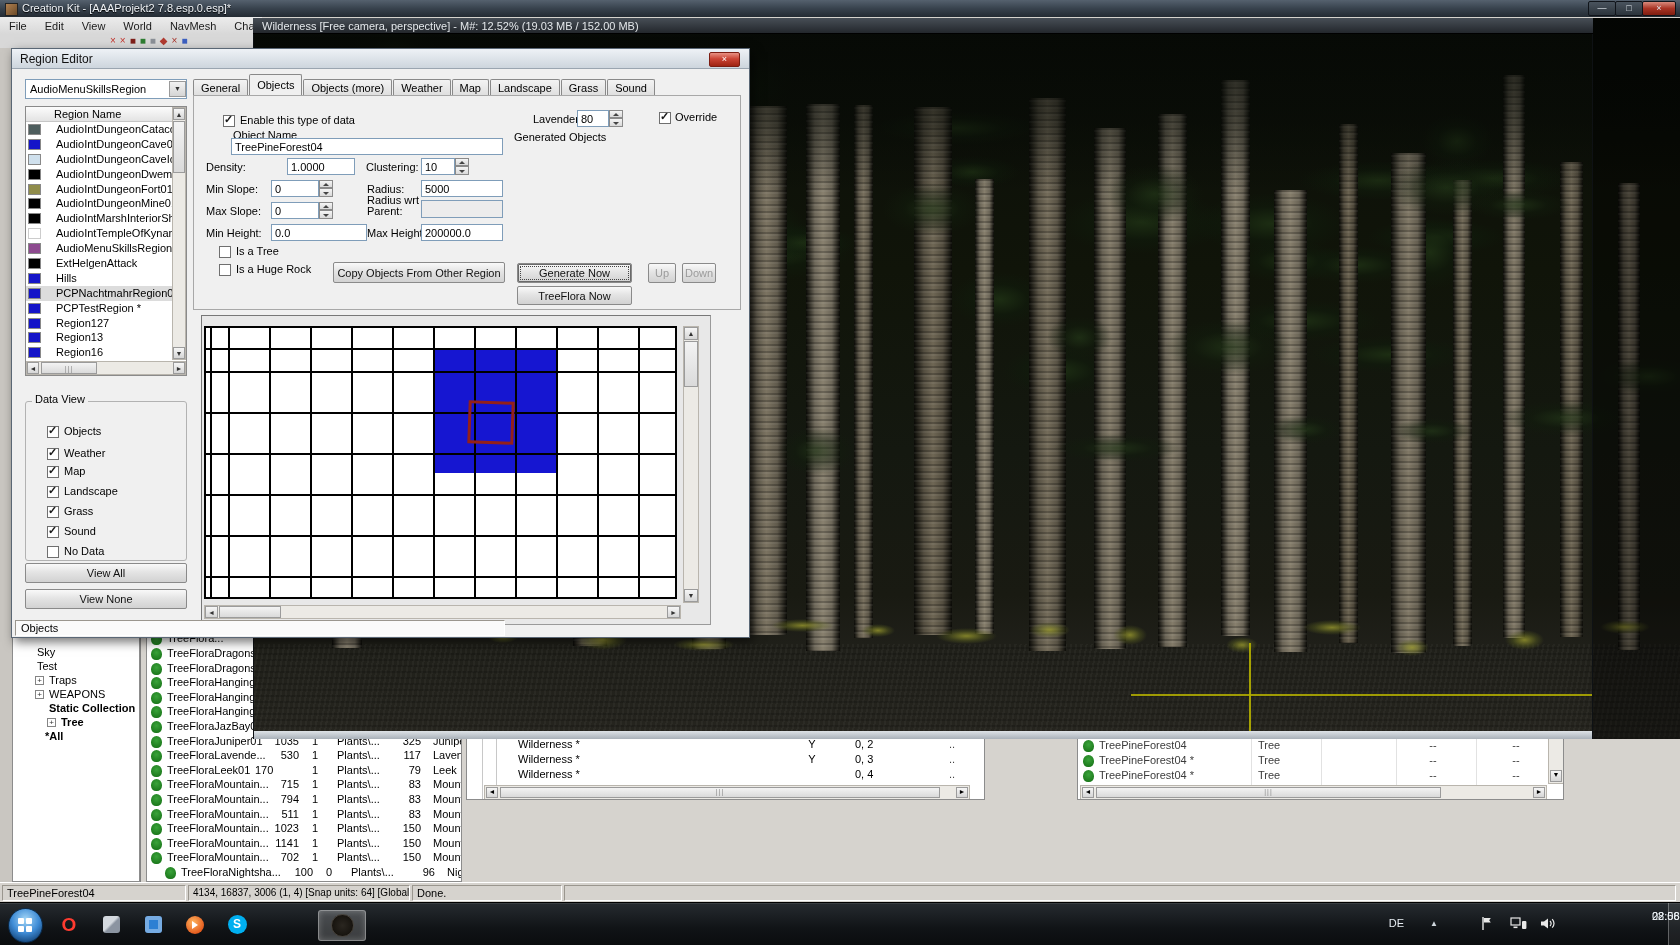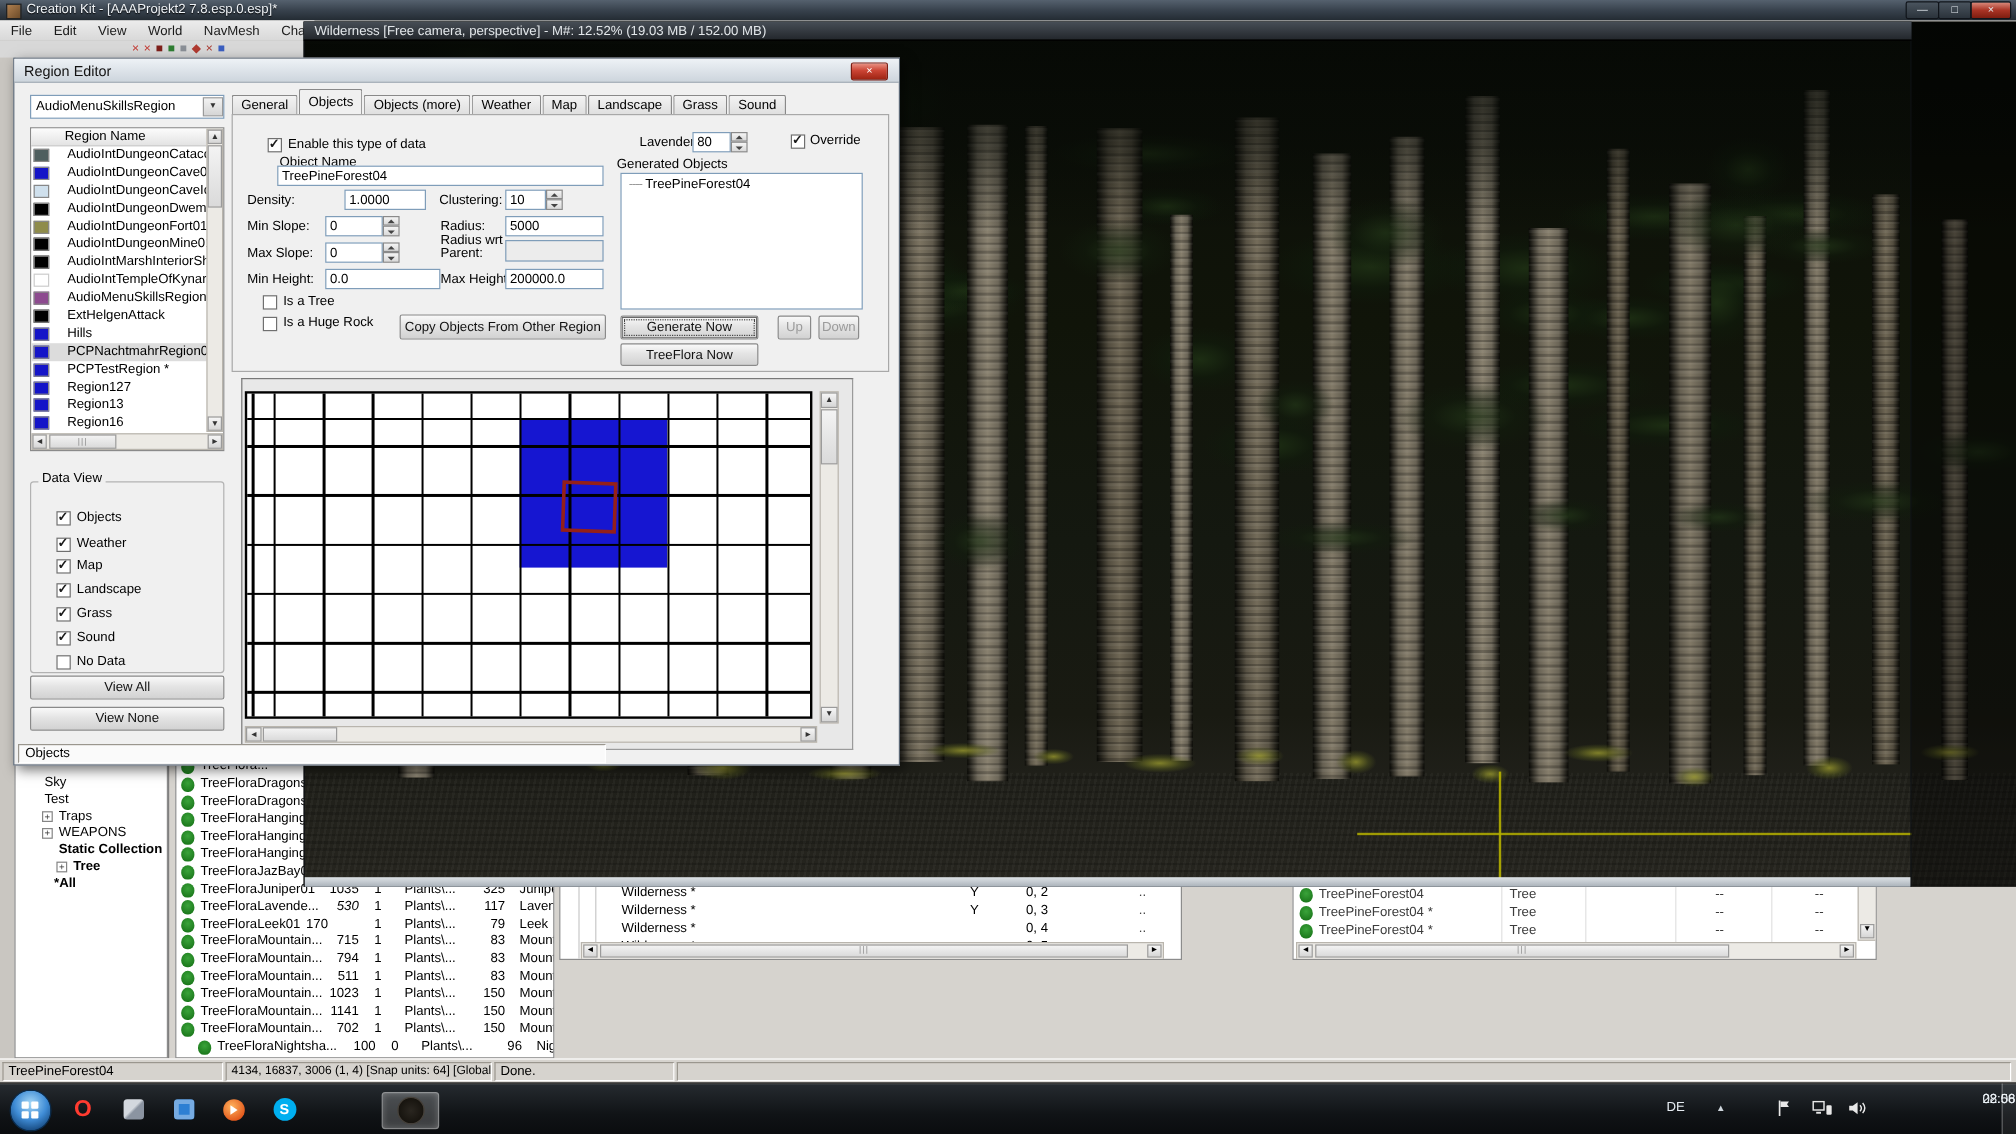--- a/index.html
+++ b/index.html
@@ -340,21 +340,21 @@
       <span style="left: 20px; top: 0px;">TreeFloraJuniper01</span>
       <span style="left: 108px; top: 0px; width: 44px; text-align: right;">1035</span>
       <span style="left: 162px; top: 0px; width: 12px; text-align: center;">1</span>
       <span style="left: 190px; top: 0px;">Plants\...</span>
       <span style="left: 238px; top: 0px; width: 36px; text-align: right;">325</span>
       <span style="left: 286px; top: 0px;">Juniper</span>
     </div>
     <div class="flora-row" style="position: absolute; left: 0px; top: 150.2px; width: 316px; height: 14px;">
       <span class="tree-ico" style="left: 4px; top: 1px;"></span>
       <span style="left: 20px; top: 0px;">TreeFloraLavende...</span>
-      <span style="left: 108px; top: 0px; width: 44px; text-align: right; font-style: italic;">530</span>
+      <span style="left: 108px; top: 0px; width: 44px; text-align: right;">530</span>
       <span style="left: 162px; top: 0px; width: 12px; text-align: center;">1</span>
       <span style="left: 190px; top: 0px;">Plants\...</span>
       <span style="left: 238px; top: 0px; width: 36px; text-align: right;">117</span>
       <span style="left: 286px; top: 0px;">Lavender</span>
     </div>
     <div class="flora-row" style="position: absolute; left: 0px; top: 164.8px; width: 316px; height: 14px;">
       <span class="tree-ico" style="left: 4px; top: 1px;"></span>
       <span style="left: 20px; top: 0px;">TreeFloraLeek01</span>
       <span style="left: 108px; top: 0px; width: 44px; text-align: left;">170</span>
       <span style="left: 162px; top: 0px; width: 12px; text-align: center;">1</span>
@@ -661,23 +661,20 @@
   <div class="lbl" style="left:521px;top:64px">Lavender:</div>
   <input class="tf" style="left: 565px; top: 61px; width: 32px; height: 17px;" value="80">
   <div class="spin" style="left:597px;top:61px">
       <div class="u"></div>
       <div class="d"></div>
     </div>
   <span class="cbx on" style="left:647px;top:63px"></span>
   <div class="lbl" style="left:663px;top:62px">Override</div>
 
   <div class="lbl" style="left:502px;top:82px">Generated Objects</div>
-  <div id="genlist">
-      <div class="gen-item"><span class="dash" style="position: static;">----</span><span style="position: static;">TreePineForest04</span></div>
-    </div>
   <div class="btn def" style="left:505px;top:214px;width:115px;height:20px">Generate Now</div>
   <div class="btn dis" style="left:636px;top:214px;width:28px;height:20px">Up</div>
   <div class="btn dis" style="left:670px;top:214px;width:34px;height:20px">Down</div>
   <div class="btn" style="left:505px;top:237px;width:115px;height:19px">TreeFlora Now</div>
 
   <div id="gridbox"></div>
   <div id="grid">
     <div id="bluecells" style="position: absolute; left: 227px; top: 22px; width: 123px; height: 123px; background: rgb(22, 22, 209);"></div>
     <div id="gridlines"></div>
     <div id="redsel" style="position: absolute; left: 262px; top: 73px; width: 46px; height: 43px; border-color: rgb(148, 32, 25); transform: rotate(2deg);"></div>

